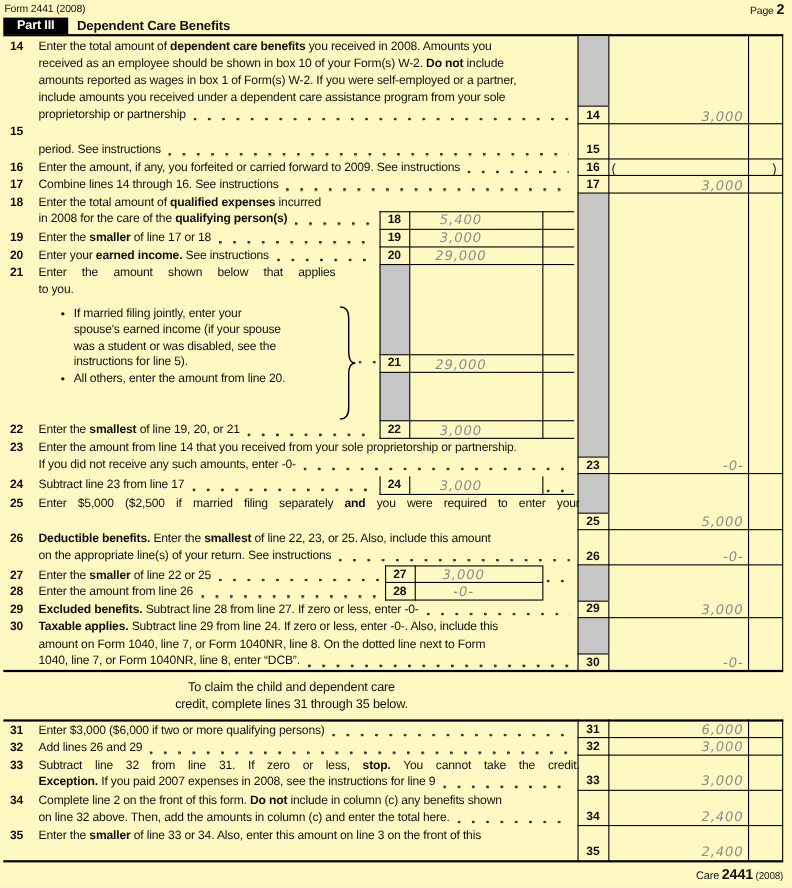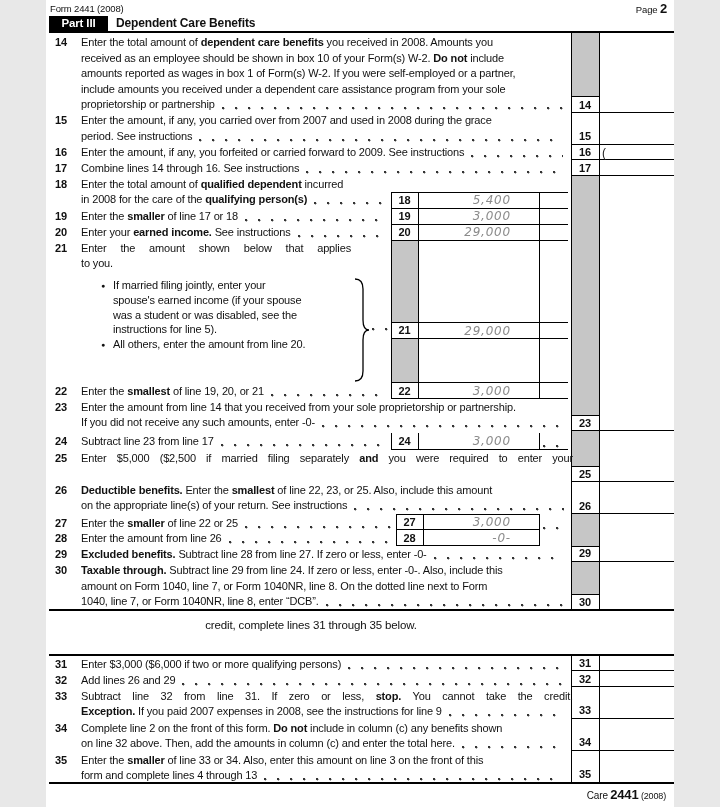--- a/index.html
+++ b/index.html
@@ -1,18 +1,18 @@
 <!DOCTYPE html>
 <html><head>
 <meta charset="utf-8">
 <style>
   html,body { margin:0; padding:0; background:#e8e8e8; }
   .page {
-    position:relative; width:628px; height:807px; margin:0 auto;
-    background:#ffffff; overflow:hidden;
+    position:relative; width:720px; height:807px; margin:0 auto;
+    background:#fef9c3; overflow:hidden;
     font-family:"Liberation Sans", sans-serif;
     font-size:11px; color:#111; letter-spacing:-0.15px;
   }
   .rule { position:absolute; background:#000; }
   .shade { position:absolute; background:#c6c6c6; }
   b { letter-spacing:-0.15px; }
 
   
   .hdr-left { position:absolute; left:4px; top:3px; font-size:9.5px; }
   .hdr-right { position:absolute; right:7px; top:1px; font-size:9.5px; }
@@ -48,21 +48,21 @@
   .btxt { width:238px; line-height:14.8px; text-align:justify; }
 
   
   .bno { position:absolute; left:525px; width:28px; text-align:center;
     font-weight:bold; font-size:11px; line-height:15px; }
   .bni { position:absolute; left:345px; width:27px; text-align:center;
     font-weight:bold; font-size:11px; line-height:15px; }
   .val { position:absolute; left:554px; width:122px; text-align:right; padding-right:20px;
     font-family:"DejaVu Sans", sans-serif; font-style:italic;
     color:#8c8c8c; font-size:12px; letter-spacing:0.8px; line-height:15px; }
-  .vin { left:373px; width:92px; padding-right:26px; }
+  .vin { left:373px; width:92px; padding-right:26px;text-align:center; }
   .paren { position:absolute; font-size:12px; line-height:15px; color:#222; }
 
   .interlude { position:absolute; left:0; top:617px; width:530px; text-align:center;
     font-size:11.5px; line-height:16px; }
 
   .footer { position:absolute; right:8px; top:787px; font-size:9px; }
   .footer .fnum { font-size:13px; font-weight:bold; }
   .footer .fword { font-size:10px; }
 
   .bracewrap { position:absolute; left:306px; top:278px; }
@@ -135,40 +135,39 @@
   <div class="rule" style="left:350px;top:545px;width:143px;height:1px"></div>
 
   <div class="lno" style="top:35px">14</div>
   <div class="txt w486" style="top:35px;height:62px">Enter the total amount of <b>dependent care benefits</b> you received in 2008. Amounts you<br>received as an employee should be shown in box 10 of your Form(s) W-2. <b>Do not</b> include<br>amounts reported as wages in box 1 of Form(s) W-2. If you were self-employed or a partner,<br>include amounts you received under a dependent care assistance program from your sole</div>
   <div class="lastrow" style="top:97px;width:485px">
       <span class="t">proprietorship or partnership</span>
       <span class="leader"></span>
     </div>
 
   <div class="lno" style="top:113px">15</div>
-  <div class="txt w486" style="top:113px;height:16px">Enter the amount, if any, you carried over from 2007 and used in 2008 during the grace</div>
   <div class="lastrow" style="top:129px;width:485px">
       <span class="t">period. See instructions</span>
       <span class="leader"></span>
     </div>
 
   <div class="lno" style="top:145px">16</div>
   <div class="lastrow" style="top:145px;width:485px">
       <span class="t">Enter the amount, if any, you forfeited or carried forward to 2009. See instructions</span>
       <span class="leader"></span>
     </div>
 
   <div class="lno" style="top:161px">17</div>
   <div class="lastrow" style="top:161px;width:485px">
       <span class="t">Combine lines 14 through 16. See instructions</span>
       <span class="leader"></span>
     </div>
 
   <div class="lno" style="top:177px">18</div>
-  <div class="txt w308" style="top:177px;height:16px">Enter the total amount of <b>qualified dependent</b> incurred</div>
+  <div class="txt w308" style="top:177px;height:16px">Enter the total amount of <b>qualified expenses</b> incurred</div>
   <div class="lastrow" style="top:192px;width:308px">
       <span class="t">in 2008 for the care of the <b>qualifying person(s)</b></span>
       <span class="leader"></span>
     </div>
 
   <div class="lno" style="top:209px">19</div>
   <div class="lastrow" style="top:209px;width:308px">
       <span class="t">Enter the <b>smaller</b> of line 17 or 18</span>
       <span class="leader"></span>
     </div>
@@ -243,21 +242,21 @@
       <span class="leader"></span>
     </div>
 
   <div class="lno" style="top:547px">29</div>
   <div class="lastrow" style="top:547px;width:486px">
       <span class="t"><b>Excluded benefits.</b> Subtract line 28 from line 27. If zero or less, enter -0-</span>
       <span class="leader"></span>
     </div>
 
   <div class="lno" style="top:563px">30</div>
-  <div class="txt w486" style="top:563px;height:31px"><b>Taxable through.</b> Subtract line 29 from line 24. If zero or less, enter -0-. Also, include this<br>amount on Form 1040, line 7, or Form 1040NR, line 8. On the dotted line next to Form</div>
+  <div class="txt w486" style="top:563px;height:31px"><b>Taxable applies.</b> Subtract line 29 from line 24. If zero or less, enter -0-. Also, include this<br>amount on Form 1040, line 7, or Form 1040NR, line 8. On the dotted line next to Form</div>
   <div class="lastrow" style="top:594px;width:485px">
       <span class="t">1040, line 7, or Form 1040NR, line 8, enter “DCB”.</span>
       <span class="leader"></span>
     </div>
 
   <div class="bno" style="top:98px">14</div>
   <div class="bno" style="top:129px">15</div>
   <div class="bno" style="top:145px">16</div>
   <div class="bno" style="top:161px">17</div>
   <div class="bni" style="top:193px">18</div>
@@ -286,20 +285,21 @@
   <div class="val" style="top:416px">-0-</div>
   <div class="val vin" style="top:434px">3,000</div>
   <div class="val" style="top:467px">5,000</div>
   <div class="val" style="top:499px">-0-</div>
   <div class="val vin" style="top:515px;left:378px;width:87px">3,000</div>
   <div class="val vin" style="top:531px;left:378px;width:87px">-0-</div>
   <div class="val" style="top:547px">3,000</div>
   <div class="val" style="top:595px">-0-</div>
 
   <div class="interlude">
+    <div>To claim the child and dependent care</div>
     <div>credit, complete lines 31 through 35 below.</div>
   </div>
 
   <div class="rule" style="left:3px;top:654px;width:709px;height:2px"></div>
   <div class="rule" style="left:3px;top:782px;width:709px;height:2px"></div>
   <div class="rule" style="left:525px;top:654px;width:1px;height:129px"></div>
   <div class="rule" style="left:553px;top:654px;width:1px;height:129px"></div>
   <div class="rule" style="left:680px;top:654px;width:1px;height:129px"></div>
   <div class="rule" style="left:711px;top:654px;width:1px;height:129px"></div>
   <div class="rule" style="left:525px;top:670px;width:187px;height:1px"></div>
@@ -328,24 +328,20 @@
 
   <div class="lno" style="top:721px">34</div>
   <div class="txt w486" style="top:721px;height:16px;white-space:nowrap">Complete line 2 on the front of this form. <b>Do not</b> include in column (c) any benefits shown</div>
   <div class="lastrow" style="top:736px;width:485px">
       <span class="t">on line 32 above. Then, add the amounts in column (c) and enter the total here.</span>
       <span class="leader"></span>
     </div>
 
   <div class="lno" style="top:753px">35</div>
   <div class="txt w486" style="top:753px;height:16px;white-space:nowrap">Enter the <b>smaller</b> of line 33 or 34. Also, enter this amount on line 3 on the front of this</div>
-  <div class="lastrow" style="top:768px;width:485px">
-      <span class="t">form and complete lines 4 through 13</span>
-      <span class="leader"></span>
-    </div>
 
   <div class="bno" style="top:656px">31</div>
   <div class="bno" style="top:672px">32</div>
   <div class="bno" style="top:703px">33</div>
   <div class="bno" style="top:735px">34</div>
   <div class="bno" style="top:767px">35</div>
 
   <div class="val" style="top:656px">6,000</div>
   <div class="val" style="top:672px">3,000</div>
   <div class="val" style="top:703px">3,000</div>

